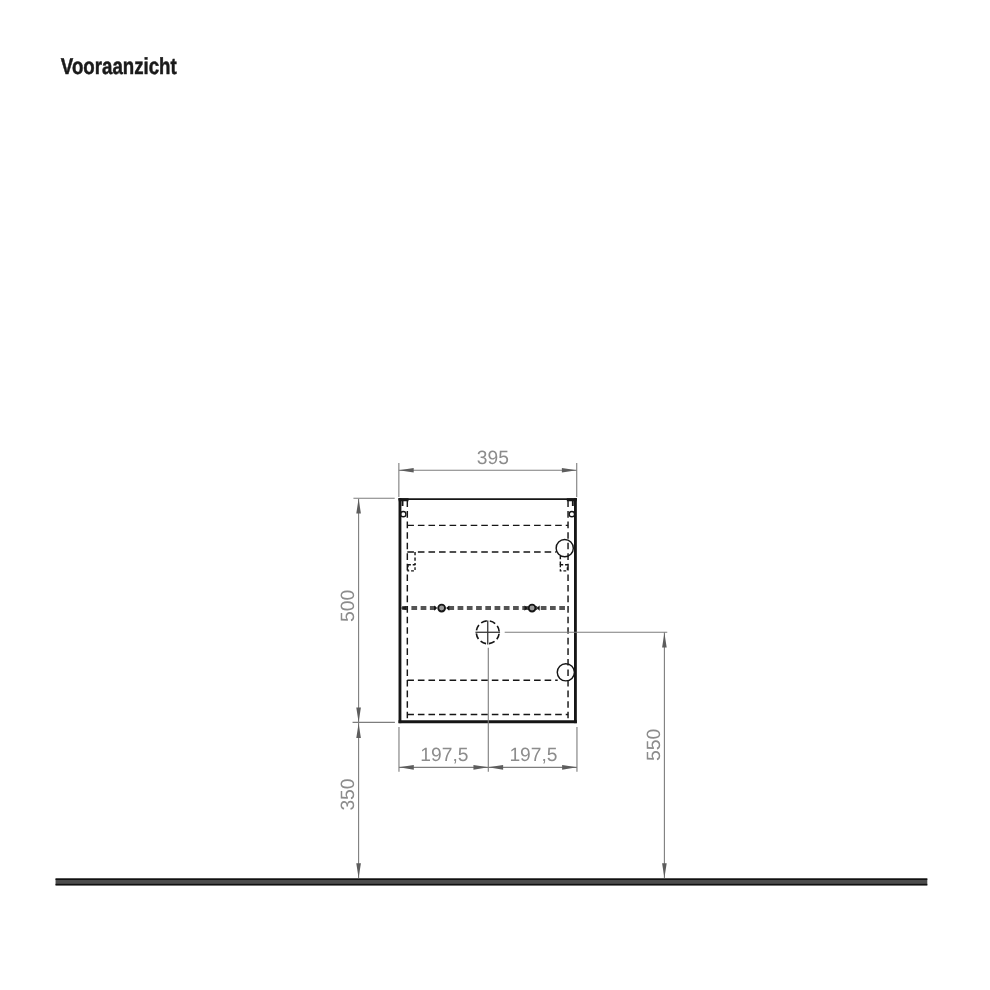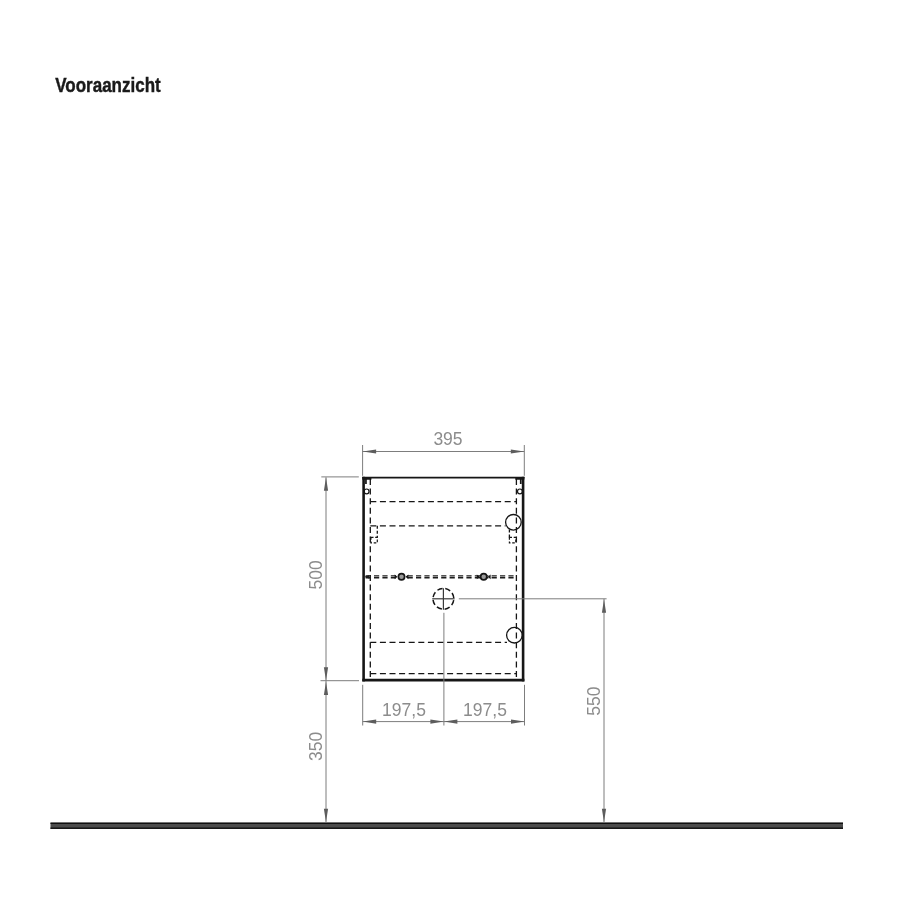--- a/index.html
+++ b/index.html
@@ -1,18 +1,18 @@
 <!DOCTYPE html>
 <html><head>
 <meta charset="utf-8">
 <title>Vooraanzicht</title>
 <style>
   html,body{margin:0;padding:0;background:#ffffff;}
   .page{position:relative;width:900px;height:808px;background:#fff;overflow:hidden;
-        font-family:"Liberation Sans", sans-serif;margin-top:24px;}
+        font-family:"Liberation Sans", sans-serif;}
   svg{position:absolute;left:0;top:0;}
   .dimtxt{fill:#8c8c8c;font-size:17.5px;font-family:"Liberation Sans", sans-serif;}
 </style>
 </head>
 <body>
 <div class="page">
 <svg width="900" height="900" viewBox="0 0 900 900">
 
   <text x="55.3" y="67.7" font-family="&quot;Liberation Sans&quot;, sans-serif" font-weight="bold" font-size="21" fill="#1a1a1a" stroke="#1a1a1a" stroke-width="0.45" transform="translate(55.3 0) scale(0.809 1) translate(-55.3 0)">Vooraanzicht</text>
 

